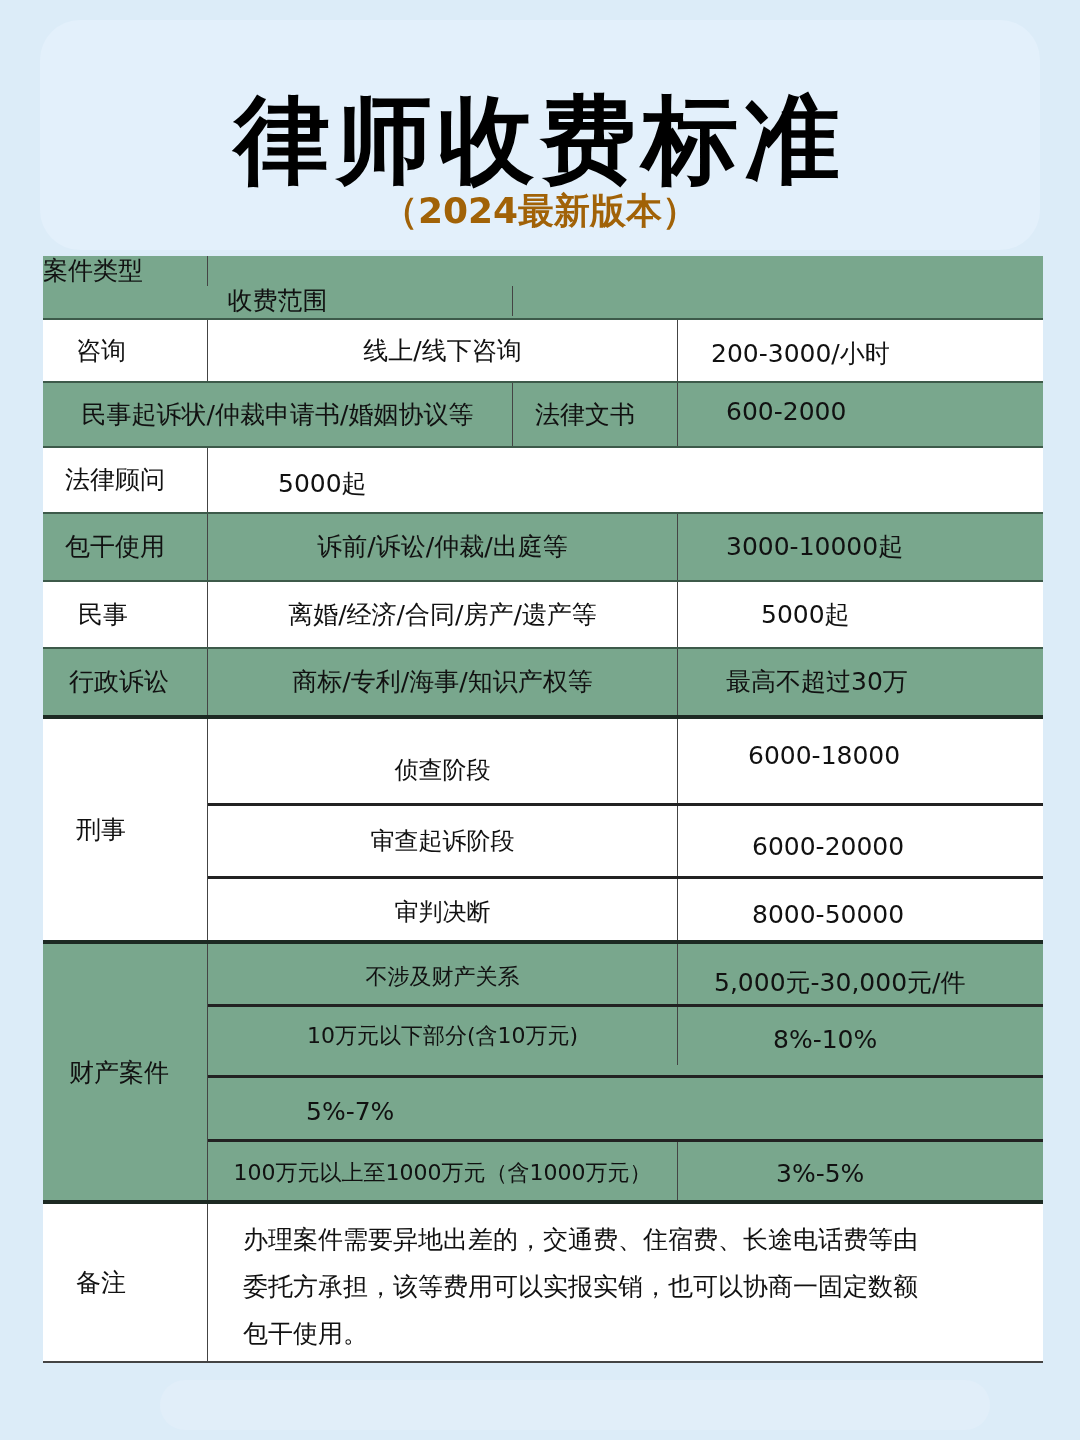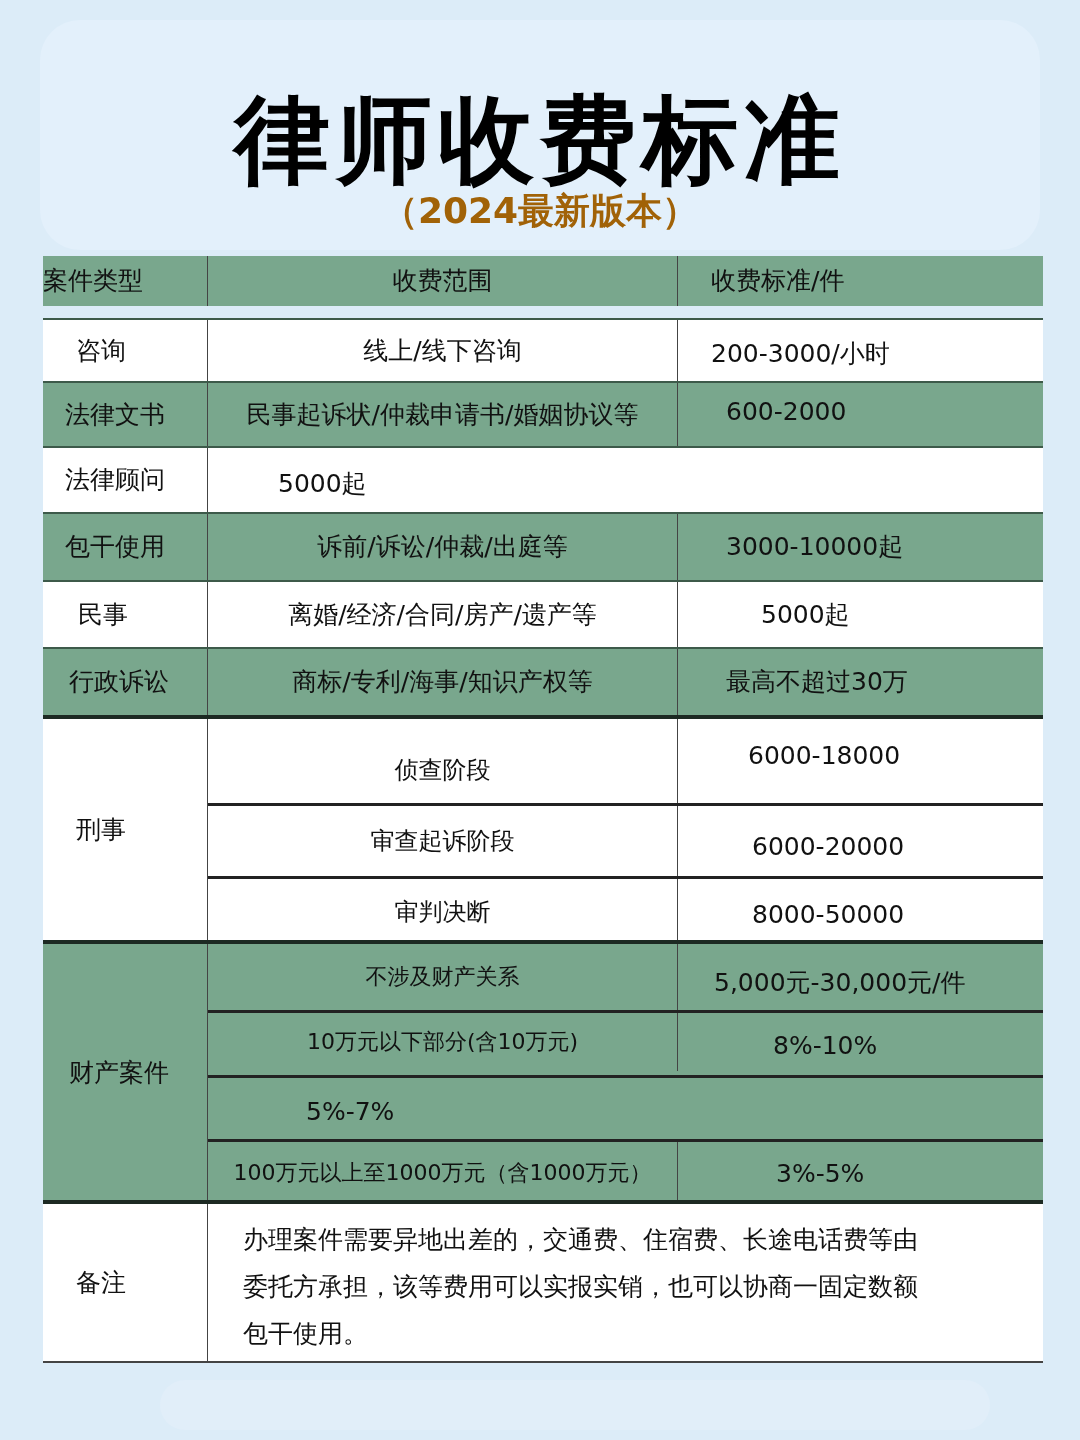--- a/index.html
+++ b/index.html
@@ -68,35 +68,35 @@
 <body>
 
 <div class="panel-glow"></div>
 <div class="bottom-glow"></div>
 
 <div class="title">律师收费标准</div>
 <div class="subtitle">（2024最新版本）</div>
 
 <div class="table">
 
-  <div class="row green" style="top:0;height:50px;">
+  <div class="row green" style="top:0;height:62px;flex-direction:column;">
     <div class="cell c1" style="padding-left:0;">案件类型</div>
     <div class="cell c2">收费范围</div>
     <div class="cell c3">收费标准/件</div>
   </div>
 
   <div class="row white hline" style="top:62px;height:63px;">
     <div class="cell c1" style="padding-left:33px;">咨询</div>
     <div class="cell c2">线上/线下咨询</div>
     <div class="cell c3" style="padding-top:6px;">200-3000/小时</div>
   </div>
 
   <div class="row green hline" style="top:125px;height:65px;">
+    <div class="cell c2">民事起诉状/仲裁申请书/婚姻协议等</div>
     <div class="cell c1">法律文书</div>
-    <div class="cell c2">民事起诉状/仲裁申请书/婚姻协议等</div>
     <div class="cell c3" style="padding-left:48px;padding-bottom:6px;">600-2000</div>
   </div>
 
   <div class="row white hline" style="top:190px;height:66px;">
     <div class="cell c1">法律顾问</div>
     <div class="cell c3" style="padding-left:70px;padding-top:8px;">5000起</div>
   </div>
 
   <div class="row green hline" style="top:256px;height:68px;">
     <div class="cell c1">包干使用</div>
@@ -131,21 +131,21 @@
       <div class="s3" style="padding-left:74px;padding-top:6px;">8000-50000</div>
     </div>
   </div>
 
   <div class="group green thick" style="top:684px;height:260px;">
     <div class="gcell1" style="padding-left:26px;">财产案件</div>
     <div class="sub" style="top:0;height:70px;">
       <div class="s2" style="font-size:22px;padding-bottom:4px;">不涉及财产关系</div>
       <div class="s3" style="padding-left:36px;padding-top:6px;">5,000元-30,000元/件</div>
     </div>
-    <div class="sub subline" style="top:66px;height:61px;">
+    <div class="sub subline" style="top:60px;height:61px;">
       <div class="s2" style="font-size:22px;">10万元以下部分(含10万元)</div>
       <div class="s3" style="padding-left:95px;padding-top:6px;">8%-10%</div>
     </div>
     <div class="sub subline" style="top:131px;height:64px;">
       <div class="s3" style="padding-left:98px;padding-top:6px;">5%-7%</div>
     </div>
     <div class="sub subline" style="top:195px;height:65px;">
       <div class="s2" style="font-size:22px;">100万元以上至1000万元（含1000万元）</div>
       <div class="s3" style="padding-left:98px;">3%-5%</div>
     </div>

